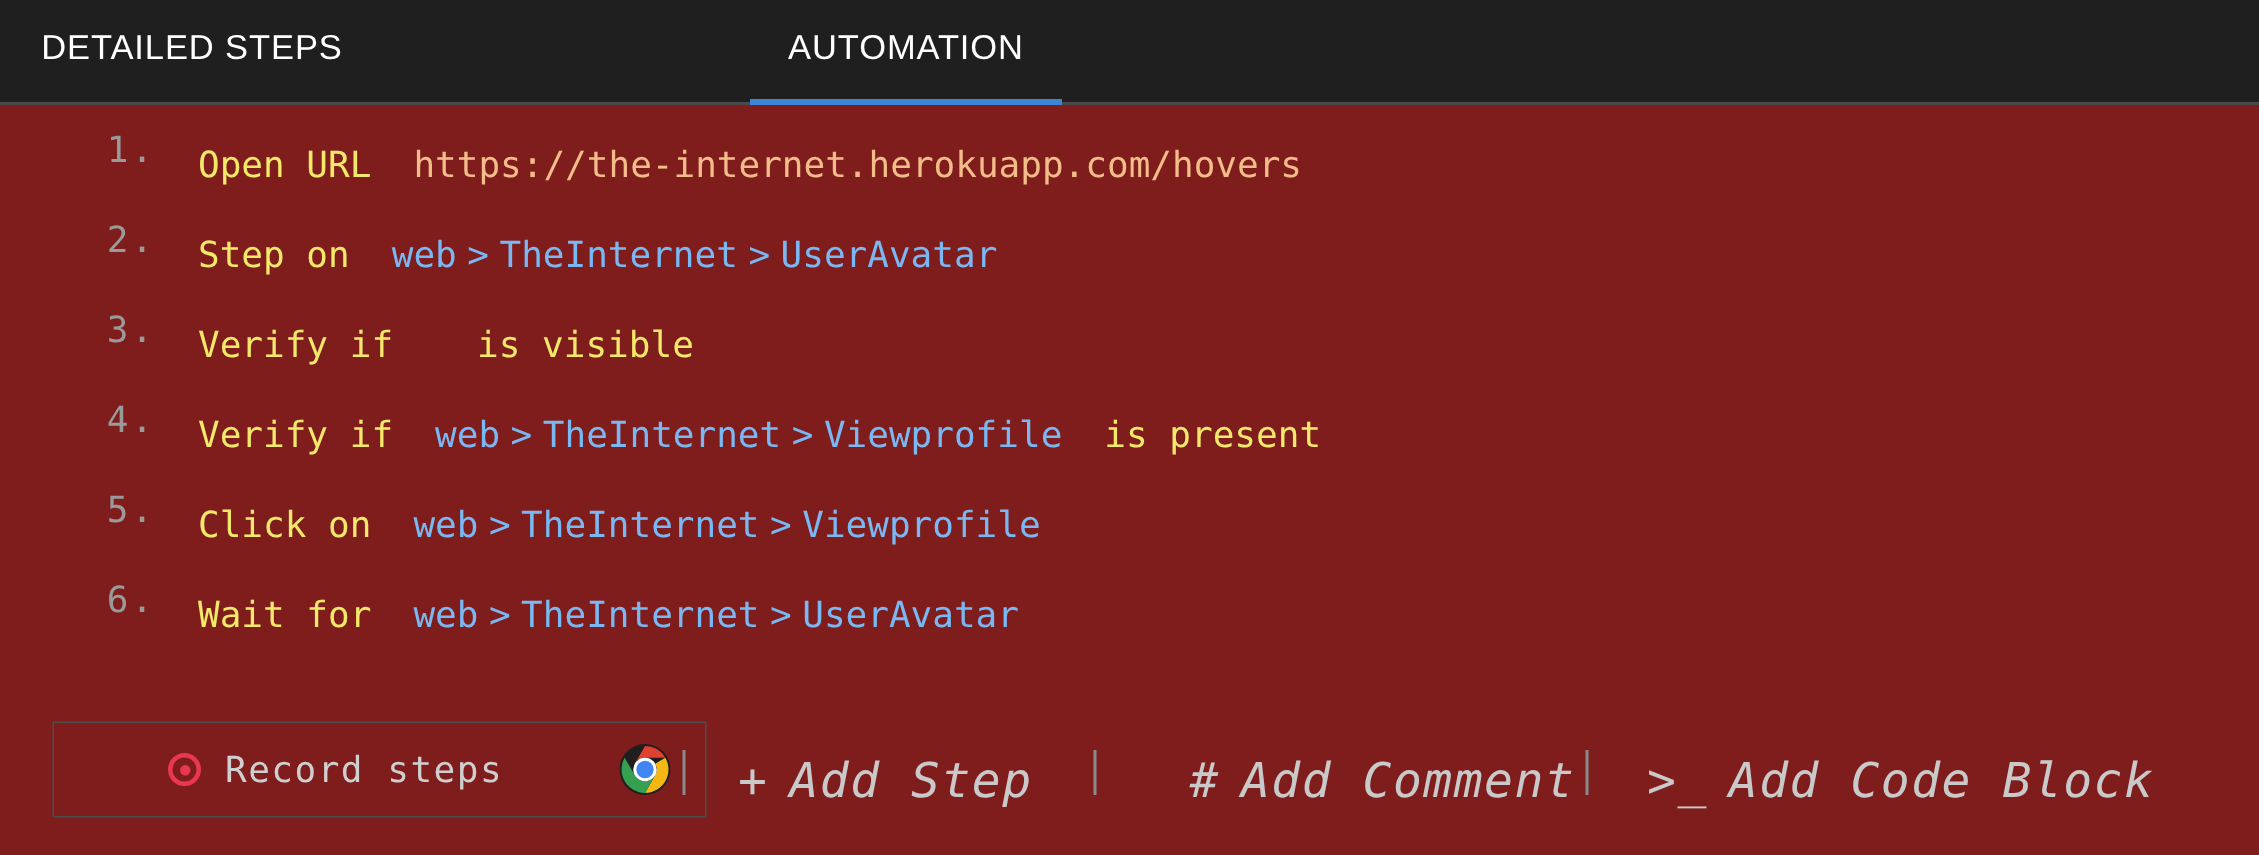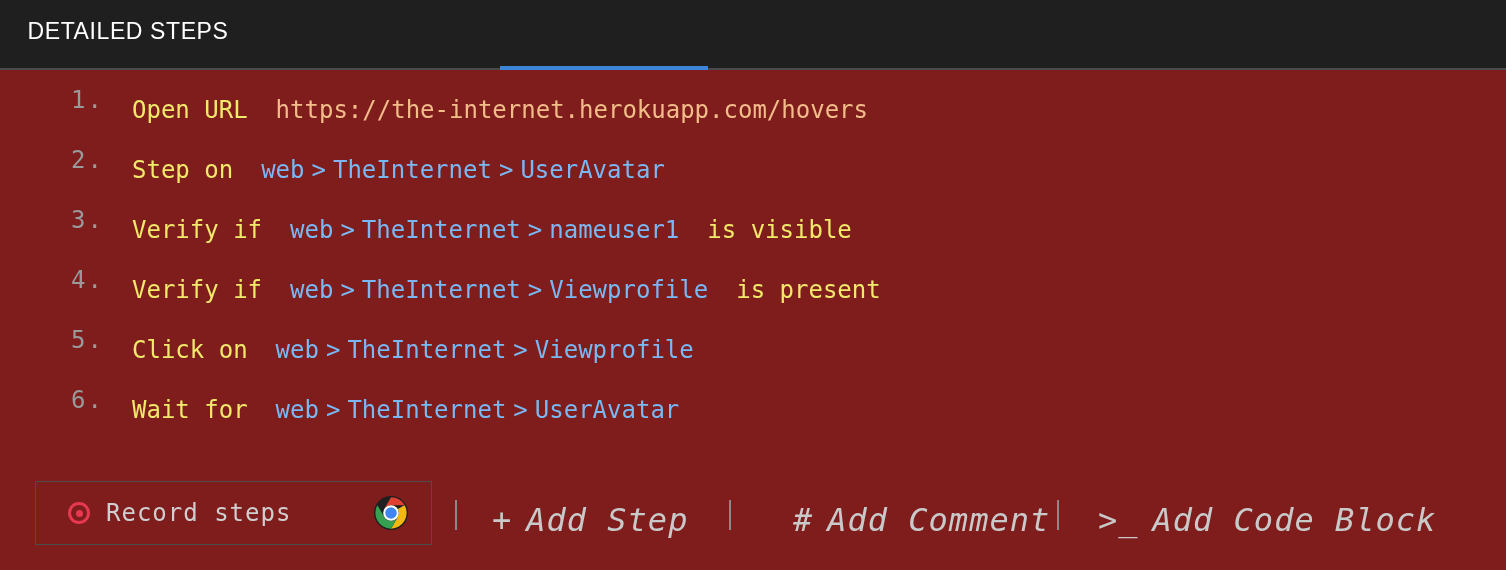--- a/index.html
+++ b/index.html
@@ -91,27 +91,28 @@
     position: absolute;
     left: 0; top: 470px;
     width: 1506px;
     height: 100px;
     display: flex;
     align-items: center;
   }
   #record-button {
     position: absolute;
     left: 35px; top: 11px;
-    width: 397px;
+    width: 436px;
     height: 64px;
     box-sizing: border-box;
     border: 1px solid #4c4c4c;
     display: flex;
     align-items: center;
     cursor: pointer;
+    padding-left: 44px;
   }
   #record-icon {
     width: 22px; height: 22px;
     margin-left: 32px;
     border: 3px solid #e8384f;
     border-radius: 50%;
     box-sizing: border-box;
     position: relative;
     flex: none;
   }
@@ -169,20 +170,21 @@
 <body>
 
 <div id="app">
 
   <div id="tabbar">
     <div class="tab inactive" id="tab-0">
       <span class="tab-label">DETAILED STEPS</span>
 
     </div>
     <div class="tab" id="tab-2">
+      <span class="tab-label">AUTOMATION</span>
       <span class="tab-underline"></span>
     </div>
   </div>
 
   <div id="steps">
       <div class="step-row">
         <span class="step-num">1.</span>
         <span class="step-body">
           <span class="kw">Open URL</span>
           <span class="gap-md"></span>
@@ -195,21 +197,20 @@
           <span class="kw">Step on</span>
           <span class="gap-md"></span>
           <span class="loc"><span>web</span><span class="sep">&gt;</span><span>TheInternet</span><span class="sep">&gt;</span><span>UserAvatar</span></span>
         </span>
       </div>
       <div class="step-row">
         <span class="step-num">3.</span>
         <span class="step-body">
           <span class="kw">Verify if</span>
           <span class="gap-md"></span>
-          <span class="loc"><span>web</span><span class="sep">&gt;</span><span>TheInternet</span><span class="sep">&gt;</span><span>nameuser1</span></span>
           <span class="gap-md"></span>
           <span class="suffix">is visible</span>
         </span>
       </div>
       <div class="step-row">
         <span class="step-num">4.</span>
         <span class="step-body">
           <span class="kw">Verify if</span>
           <span class="gap-md"></span>
           <span class="loc"><span>web</span><span class="sep">&gt;</span><span>TheInternet</span><span class="sep">&gt;</span><span>Viewprofile</span></span>

